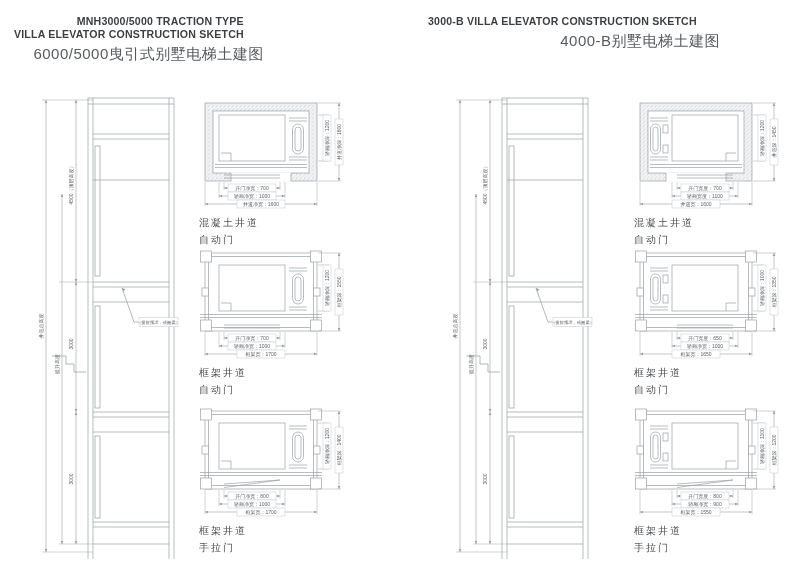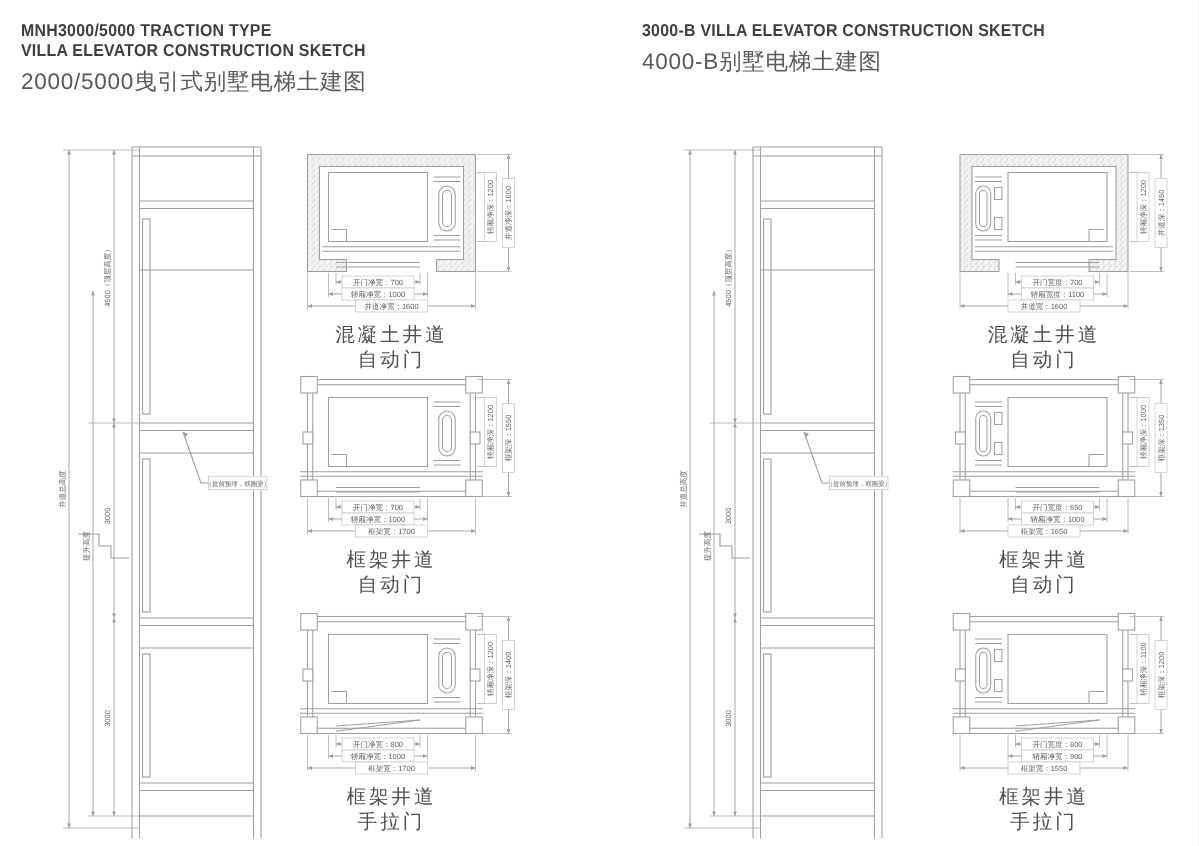--- a/index.html
+++ b/index.html
@@ -1,39 +1,39 @@
 <!DOCTYPE html>
 <html><head>
 <meta charset="utf-8">
 <style>
   html,body{margin:0;padding:0;background:#e8e8e8;}
   .page{position:relative;width:799px;height:564px;background:#fff;overflow:hidden;
         font-family:"Liberation Sans","DejaVu Sans",sans-serif;}
   section{position:static;}
-  .title{position:absolute;}
+  .title{position:absolute;text-align:right;}
   .t-en{font-weight:bold;font-size:11.5px;line-height:13px;color:#3b3f42;
         letter-spacing:.2px;transform:scaleX(.92);transform-origin:left;white-space:nowrap;}
   .t-cn{font-size:15px;color:#575b5e;margin-top:4px;letter-spacing:.5px;white-space:nowrap;}
   .mount{position:absolute;}
   figure.plan{position:absolute;margin:0;padding:0;}
   figure.plan .mount-rel{width:150px;height:115px;}
-  figcaption{width:124px;text-align:center;font-size:13px;color:#4c5053;
+  figcaption{width:124px;text-align:left;font-size:10px;color:#4c5053;
              letter-spacing:2px;line-height:17px;}
   svg text{font-family:"Liberation Sans","DejaVu Sans",sans-serif;}
 </style>
 </head>
 <body>
 
 <div class="page">
 
   <section>
     <header class="title" style="left:14px;top:15px">
       <div class="t-en">MNH3000/5000 TRACTION TYPE</div>
       <div class="t-en">VILLA ELEVATOR CONSTRUCTION SKETCH</div>
-      <div class="t-cn">2000/5000曳引式别墅电梯土建图</div>
+      <div class="t-cn">6000/5000曳引式别墅电梯土建图</div>
     </header>
 
     <div class="mount" style="left:26px;top:94px"><svg viewBox="0 0 155 465" width="155" height="465">
           <g fill="none" stroke="#9aa0a4" stroke-width="0.75">
             <line x1="62" y1="4" x2="62" y2="465" stroke="#9aa0a4" stroke-width="0.7"></line>
             <line x1="67" y1="4" x2="67" y2="465" stroke="#9aa0a4" stroke-width="0.7"></line>
             <line x1="143" y1="4" x2="143" y2="465" stroke="#9aa0a4" stroke-width="0.7"></line>
             <line x1="148" y1="4" x2="148" y2="465" stroke="#9aa0a4" stroke-width="0.7"></line>
             <line x1="62" y1="4" x2="148" y2="4" stroke="#9aa0a4" stroke-width="0.7"></line>
             <line x1="62" y1="10" x2="148" y2="10" stroke="#9aa0a4" stroke-width="0.7"></line>

